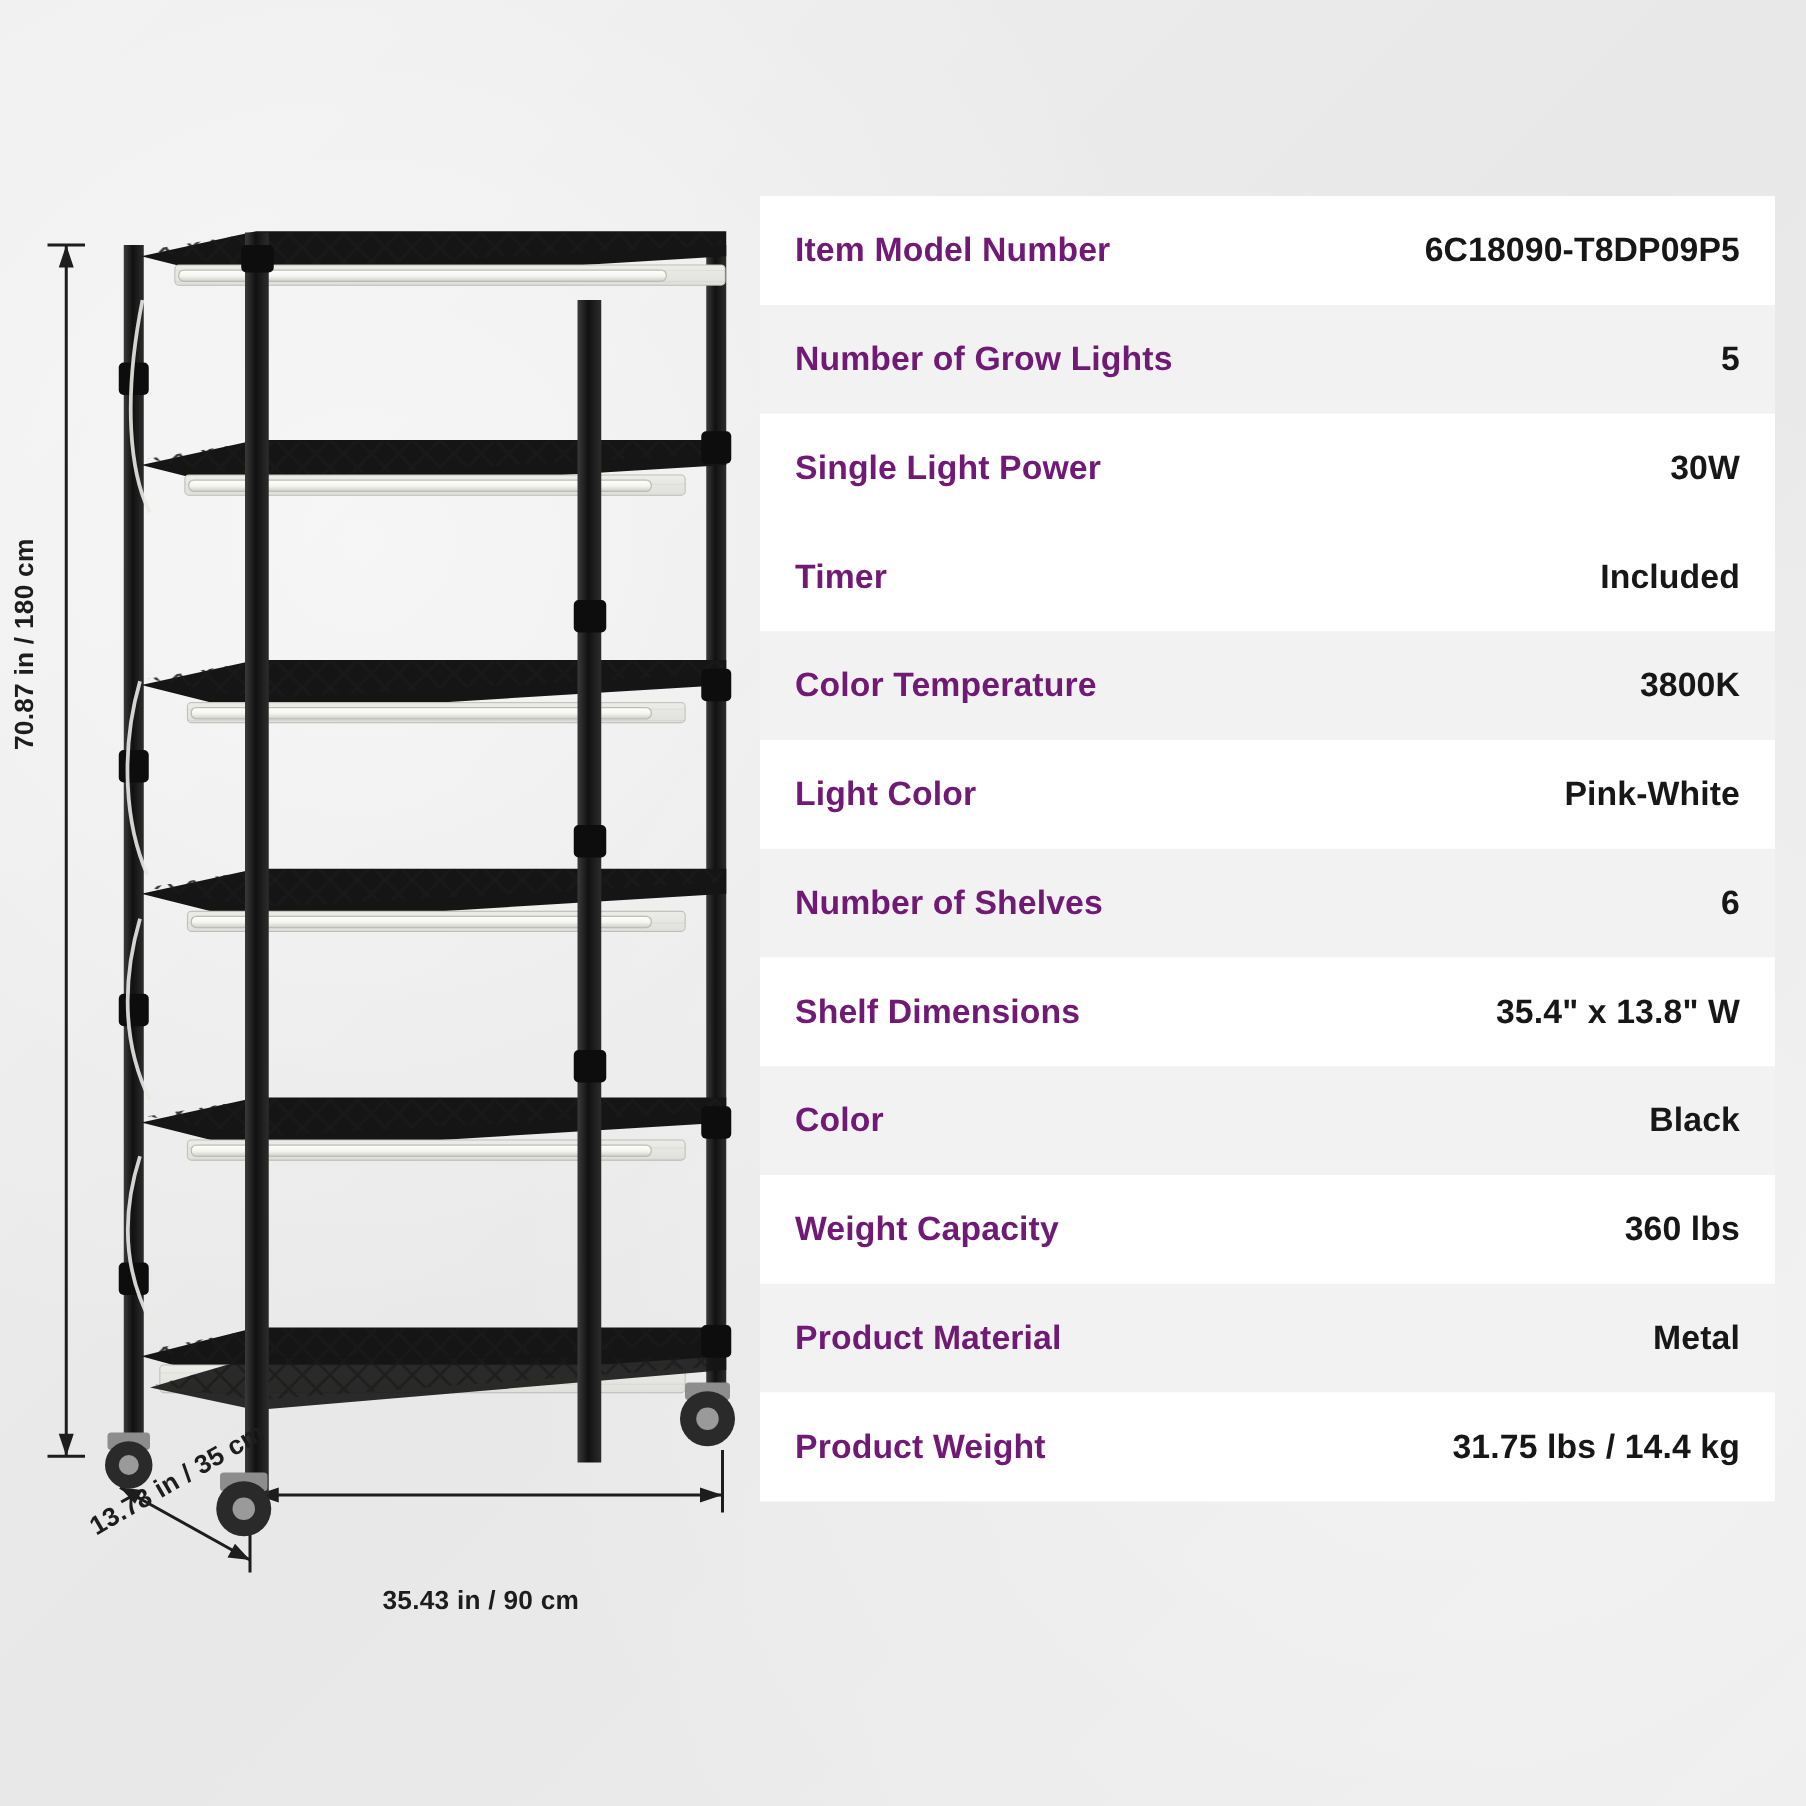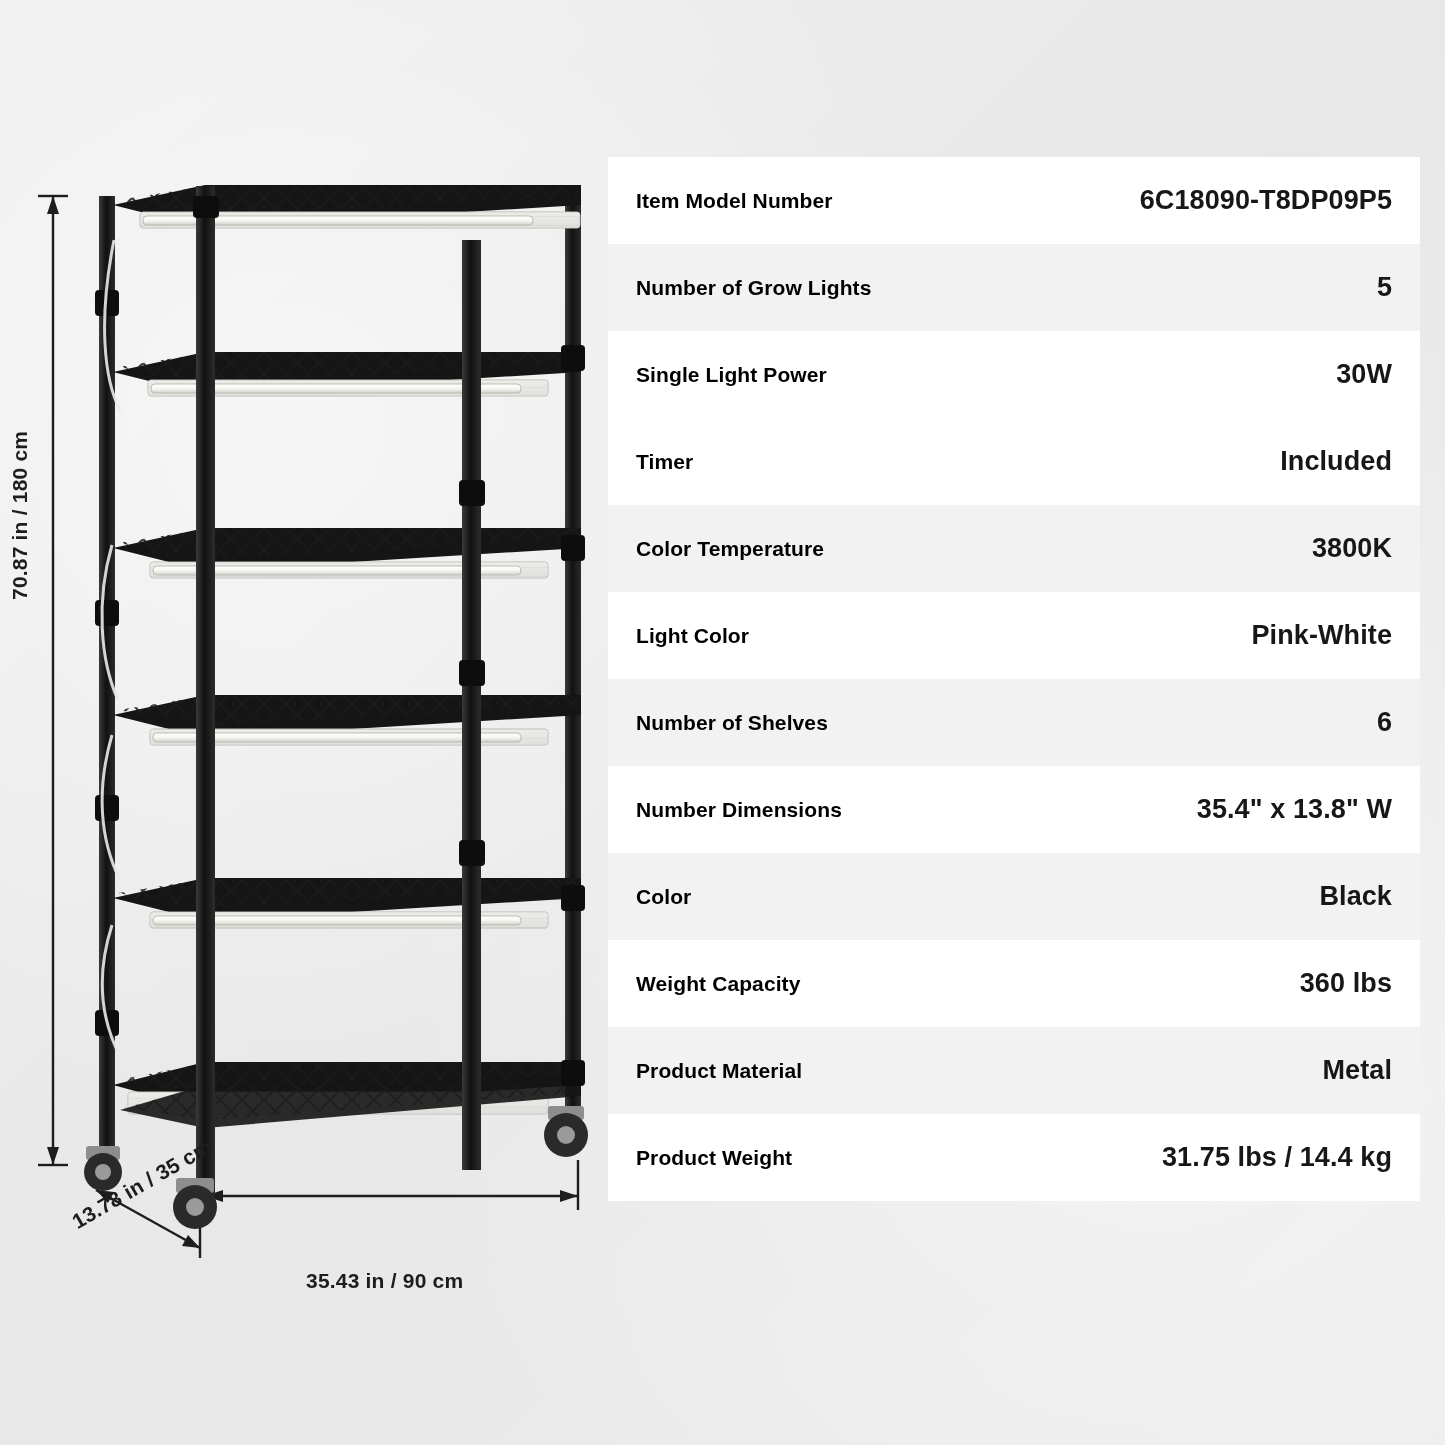--- a/index.html
+++ b/index.html
@@ -73,23 +73,23 @@
     display: flex;
     align-items: center;
     justify-content: space-between;
     height: 87px;
     padding: 0 28px;
     box-sizing: border-box;
   }
   .spec-row.odd { background: #ffffff; }
   .spec-row.even { background: #f2f2f2; }
   .spec-label {
-    font-size: 21px;
+    font-size: 27px;
     font-weight: bold;
-    color: #000000;
+    color: #701a75;
     letter-spacing: 0.1px;
   }
   .spec-value {
     font-size: 27px;
     font-weight: bold;
     color: #171717;
     text-align: right;
     letter-spacing: 0.1px;
   }
 </style>
@@ -282,21 +282,21 @@
     <div class="spec-label">Light Color</div>
     <div class="spec-value">Pink-White</div>
   </div>
 
   <div class="spec-row even">
     <div class="spec-label">Number of Shelves</div>
     <div class="spec-value">6</div>
   </div>
 
   <div class="spec-row odd">
-    <div class="spec-label">Number Dimensions</div>
+    <div class="spec-label">Shelf Dimensions</div>
     <div class="spec-value">35.4"  x 13.8" W</div>
   </div>
 
   <div class="spec-row even">
     <div class="spec-label">Color</div>
     <div class="spec-value">Black</div>
   </div>
 
   <div class="spec-row odd">
     <div class="spec-label">Weight Capacity</div>

